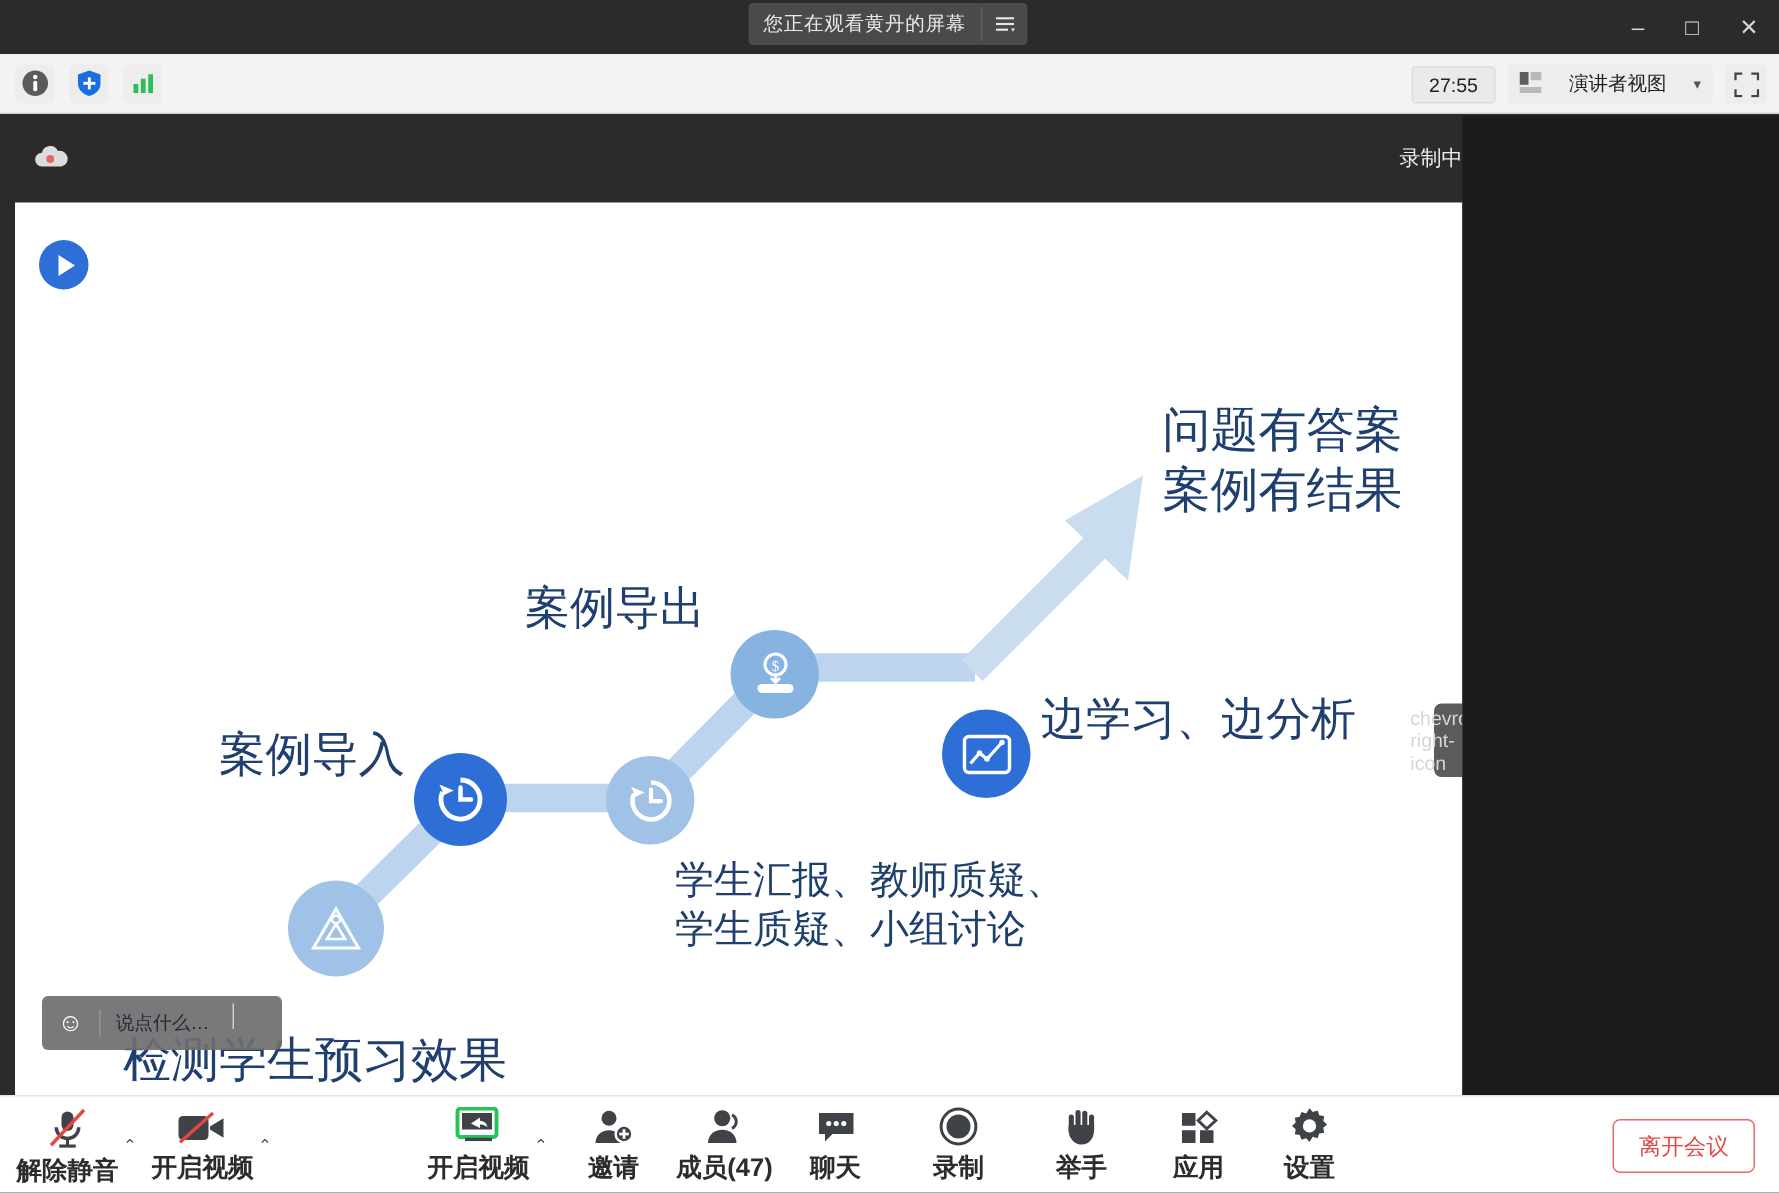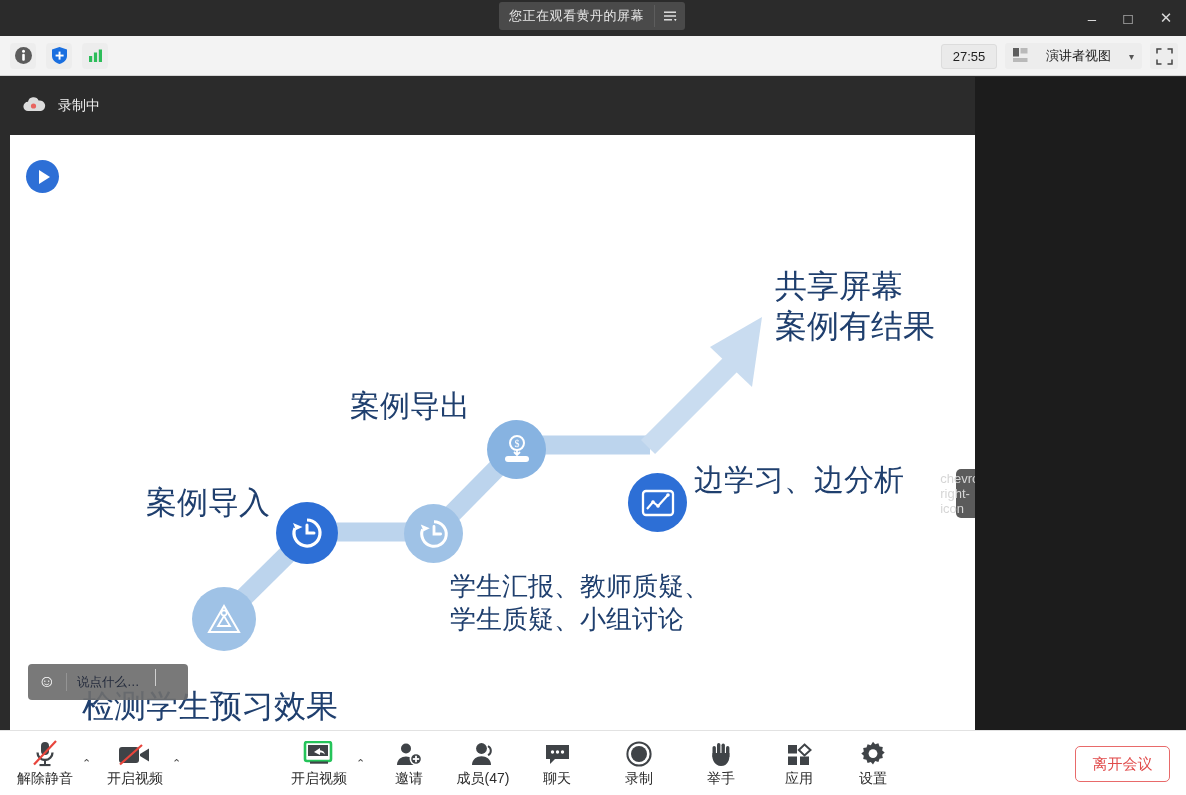--- a/index.html
+++ b/index.html
@@ -28,21 +28,21 @@
   #timer{height:25px;min-width:56px;padding:0 9px;background:#eaeaea;border:1px solid #dcdcdc;
     border-radius:3px;display:flex;align-items:center;justify-content:center;font-size:13px;color:#222;}
   #viewsel{height:26px;padding:0 8px;background:#ededed;border-radius:3px;display:flex;
     align-items:center;gap:18px;font-size:13px;color:#1d1d1d;}
   #fullscr{width:28px;height:26px;border-radius:3px;background:#ededed;display:flex;
     align-items:center;justify-content:center;}
 
   
   #stage{position:absolute;left:0;top:77px;width:975px;height:653px;background:#2b2b2b;}
   #recbar{position:absolute;left:0;top:0;width:975px;height:58px;background:#2b2b2b;
-    display:flex;align-items:center;padding-left:22px;gap:12px;color:#efefef;font-size:14px;}
+    display:flex;align-items:center;padding-left:22px;gap:12px;color:#efefef;font-size:14px;justify-content:space-between;}
   #slide{position:absolute;left:10px;top:58px;width:965px;height:634px;background:#fff;overflow:hidden;}
   #playbtn{position:absolute;left:16px;top:25px;width:33px;height:33px;border-radius:50%;
     background:#2d6fd6;display:flex;align-items:center;justify-content:center;}
   #playbtn .tri{width:0;height:0;border-left:11px solid #fff;border-top:7px solid transparent;
     border-bottom:7px solid transparent;margin-left:3px;}
 
   .sl-txt{position:absolute;color:#1f3f6e;font-family:"Liberation Serif","DejaVu Serif",serif;
     line-height:1.25;white-space:pre;}
 
   .node{position:absolute;border-radius:50%;display:flex;align-items:center;justify-content:center;}
@@ -64,21 +64,21 @@
   #rail{position:absolute;left:975px;top:77px;width:211px;height:653px;background:#1c1c1c;}
   #railscroll{position:absolute;left:975px;top:77px;width:10px;height:653px;background:#2b2b2b;}
   #railthumb{position:absolute;left:976px;top:330px;width:7px;height:150px;background:#6b6b6b;border-radius:4px;}
 
   
   #bottom{position:absolute;left:0;top:730px;width:1186px;height:65px;background:#fff;
     border-top:1px solid #e2e2e2;}
   .bi{position:absolute;top:7px;width:74px;height:52px;display:flex;flex-direction:column;
     align-items:center;justify-content:flex-start;gap:3px;}
   .bi .ic{height:29px;display:flex;align-items:flex-end;justify-content:center;}
-  .bi .lb{font-size:14px;color:#2c2c2c;white-space:nowrap;}
+  .bi .lb{font-size:17px;color:#2c2c2c;white-space:nowrap;font-weight:bold;}
   .caret{position:absolute;top:26px;color:#4a4a4a;font-size:11px;}
   #leave{position:absolute;right:16px;top:15px;width:95px;height:36px;border:1px solid #e86a6a;
     border-radius:5px;display:flex;align-items:center;justify-content:center;color:#e04a4a;font-size:15px;}
 </style>
 </head>
 <body>
 
 <div id="titlebar">
   <div id="sharebadge">
     <span class="lbl">您正在观看黄丹的屏幕</span>
@@ -213,21 +213,21 @@
     <div class="node" style="left:618px;top:338px;width:59px;height:59px;background:#2d6fd6;">
       <svg width="34" height="30" viewBox="0 0 34 30">
         <rect x="2" y="3" width="30" height="24" rx="3" fill="none" stroke="#fff" stroke-width="2.3"></rect>
         <polyline points="6,21 12,14 17,18 27,7" fill="none" stroke="#fff" stroke-width="2.2"></polyline>
         <circle cx="12" cy="14" r="1.8" fill="#fff"></circle>
           <circle cx="17" cy="18" r="1.8" fill="#fff"></circle>
         <circle cx="27" cy="7" r="1.8" fill="#fff"></circle>
       </svg>
     </div>
 
-    <div class="sl-txt" style="left:765px;top:131px;font-size:32px;">共享屏幕
+    <div class="sl-txt" style="left:765px;top:131px;font-size:32px;">问题有答案
 案例有结果</div>
     <div class="sl-txt" style="left:340px;top:252px;font-size:30px;">案例导出</div>
     <div class="sl-txt" style="left:684px;top:326px;font-size:30px;">边学习、边分析</div>
     <div class="sl-txt" style="left:136px;top:349px;font-size:31px;">案例导入</div>
     <div class="sl-txt" style="left:440px;top:436px;font-size:26px;">学生汇报、教师质疑、
 学生质疑、小组讨论</div>
     <div class="sl-txt" style="left:72px;top:551px;font-size:32px;">检测学生预习效果</div>
 
     <div id="chatpill">
       <span class="emo">☺</span>

